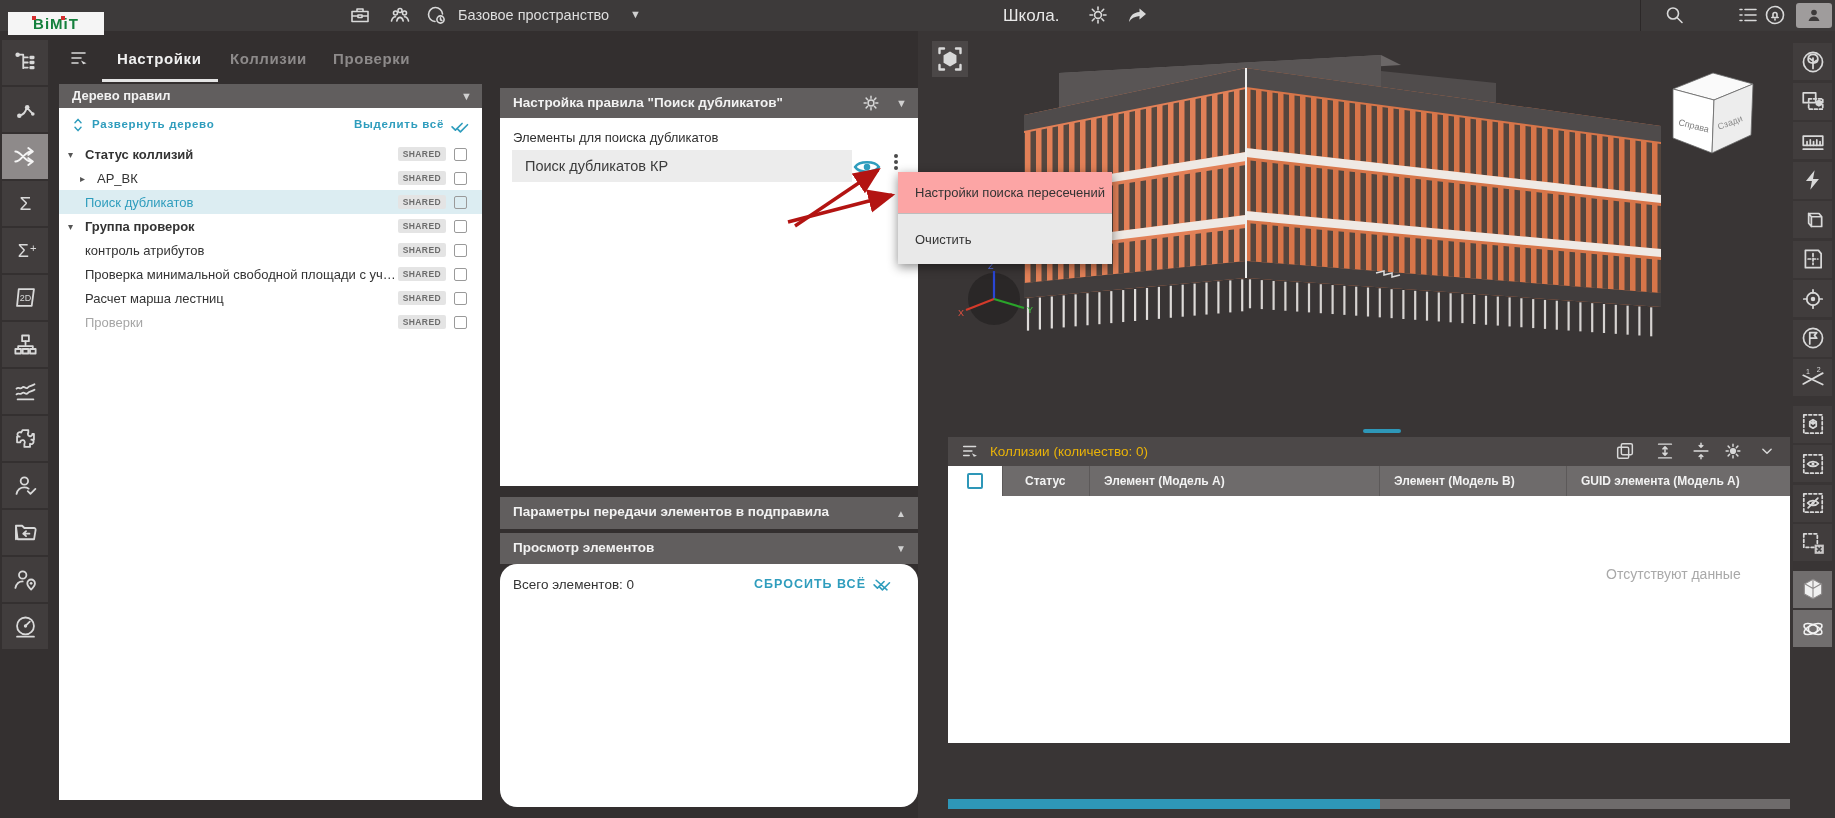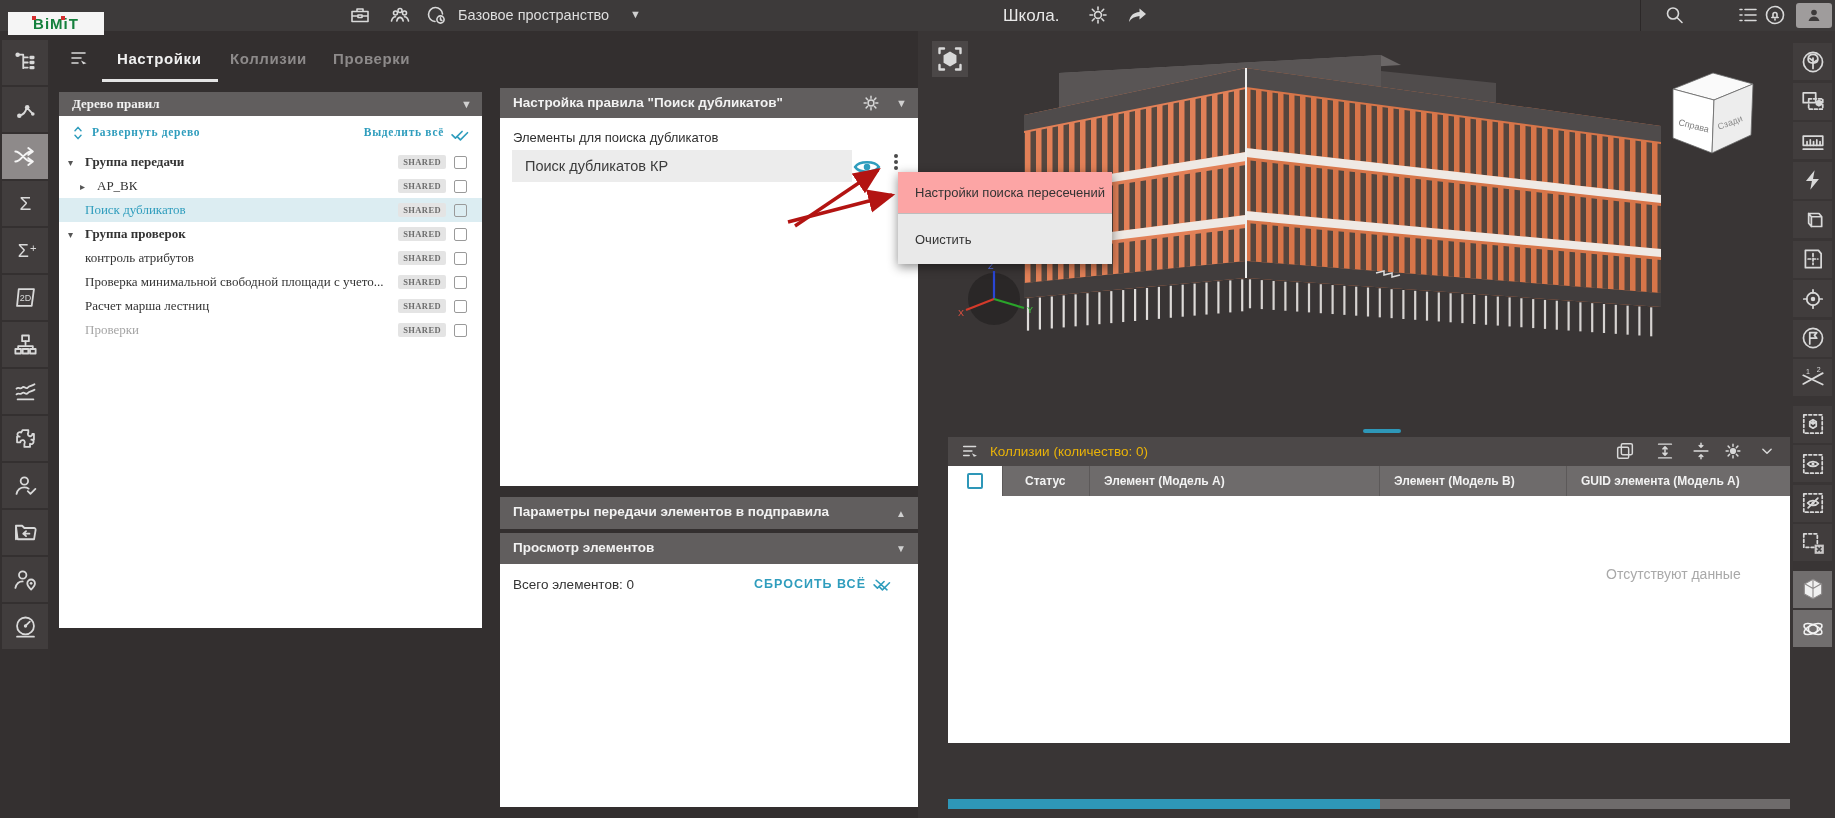--- a/index.html
+++ b/index.html
@@ -34,21 +34,21 @@
   #right-toolbar .tool-btn { position:absolute; left:3px; width:39px; height:37px; background:#413d3d; cursor:pointer; }
   #right-toolbar .tool-btn.active { background:#716e6e; }
   #right-toolbar .tool-btn svg { width:26px; height:26px; }
 
   
   #tabs-icon { position:absolute; left:68px; top:46px; width:24px; height:24px; z-index:10; }
   .tab { position:absolute; top:50px; font-size:15px; font-weight:bold; letter-spacing:.6px; color:#8d8a8a; cursor:pointer; z-index:10; }
   .tab.active { color:#f0f0f0; }
   #tab-underline { position:absolute; left:102px; top:79px; width:116px; height:3px; background:#e4e4e4; z-index:10; }
 
-  #tree-card { position:absolute; left:59px; top:92px; width:423px; height:536px; background:#ffffff; z-index:10;font-family:Liberation Serif, serif; }
+  #tree-card { position:absolute; left:59px; top:84px; width:423px; height:716px; background:#ffffff; z-index:10; }
   #tree-card-header { position:absolute; left:0; top:0; width:423px; height:24px; background:#615e5e; }
   #tree-card-header .h-title { position:absolute; left:13px; top:0; line-height:24px; font-size:13px; font-weight:bold; color:#f2f2f2; }
   .hdr-caret { position:absolute; right:10px; top:0; line-height:24px; color:#d0d0d0; font-size:11px; }
   #tree-links { position:absolute; left:0; top:30px; width:423px; height:24px; }
   .teal-link { color:#2f9dbd; font-size:11.5px; font-weight:bold; letter-spacing:.7px; cursor:pointer; }
   #expand-icon { position:absolute; left:10px; top:2px; width:18px; height:18px; }
   #expand-link { position:absolute; left:33px; top:4px; }
   #selectall-link { position:absolute; right:38px; top:4px; }
   #selectall-icon { position:absolute; right:12px; top:2px; width:20px; height:18px; }
   #rules-tree { position:absolute; left:0; top:58px; width:423px; }
@@ -74,21 +74,21 @@
   #elements-label { position:absolute; left:13px; top:42px; font-size:13px; color:#2f2f2f; }
   #rule-field { position:absolute; left:12px; top:62px; width:340px; height:32px; background:#ececec;
                 font-size:14.5px; color:#3c3c3c; line-height:32px; padding-left:13px; }
   #eye-btn { position:absolute; left:352px; top:64px; width:30px; height:28px; }
   #dots-btn { position:absolute; left:386px; top:64px; width:20px; height:28px; text-align:center; }
   .dot { display:block; width:4px; height:4px; border-radius:50%; background:#4a4a4a; margin:2px auto; }
   #transfer-card { top:497px; height:32px; }
   #transfer-card .mid-header, #view-card .mid-header { height:100%; }
   #view-card { top:533px; height:31px; }
   .fold-caret { position:absolute; right:12px; top:0; height:100%; display:flex; align-items:center; color:#d0d0d0; font-size:10px; }
-  #view-body { top:564px; height:243px; }
+  #view-body { top:564px; height:243px;border-radius:17px; }
   #total-label { position:absolute; left:13px; top:13px; font-size:13.5px; color:#333; }
   #reset-link { position:absolute; right:52px; top:13px; font-size:12.5px; letter-spacing:1px; }
   #reset-icon { position:absolute; right:26px; top:10px; width:20px; height:20px; }
 
   
   #context-menu { position:absolute; left:898px; top:172px; width:214px; z-index:60; box-shadow:0 3px 10px rgba(0,0,0,.45); }
   .menu-item { font-size:13px; color:#333; padding-left:17px; display:flex; align-items:center; cursor:pointer; }
   .menu-item.hovered { height:42px; background:#fca5a5; border-bottom:1px solid #bdbdbd; }
   .menu-item.normal { height:50px; background:#e9e9e9; }
 
@@ -564,21 +564,21 @@
     <span id="expand-link" class="teal-link">Развернуть дерево</span>
     <span id="selectall-link" class="teal-link">Выделить всё</span>
     <span id="selectall-icon">
       <svg viewBox="0 0 24 24">
           <path d="M2.5 13l4 4L14.5 9M9.5 16l3 3 8.5-8.5" stroke="#2f9dbd" stroke-width="2" fill="none" stroke-linecap="round" stroke-linejoin="round"></path>
         </svg></span>
   </div>
   <div id="rules-tree">
       <div class="tree-row bold">
         <span class="tree-caret">▾</span>
-        <span class="tree-label">Группа передачи</span>
+        <span class="tree-label">Статус коллизий</span>
         <span class="shared-badge">SHARED</span>
         <span class="tree-checkbox"></span>
       </div>
       <div class="tree-row">
         <span class="tree-caret ind1">▸</span>
         <span class="tree-label">АР_ВК</span>
         <span class="shared-badge">SHARED</span>
         <span class="tree-checkbox"></span>
       </div>
       <div class="tree-row selected">

